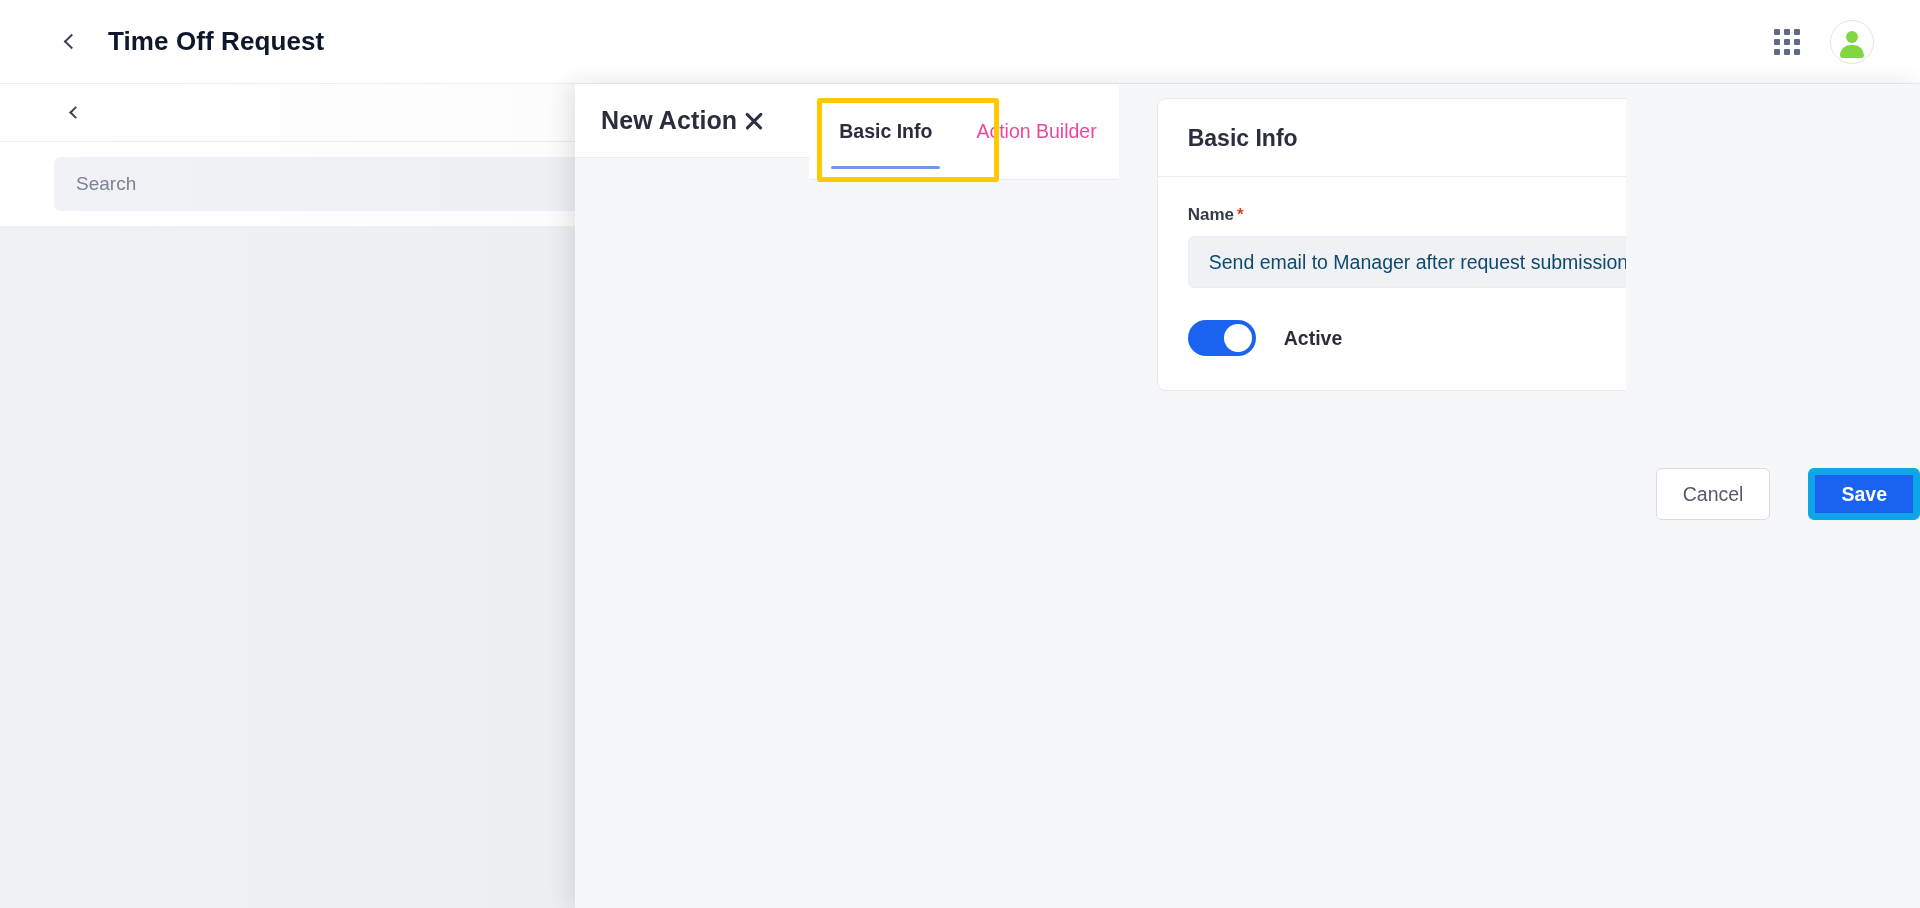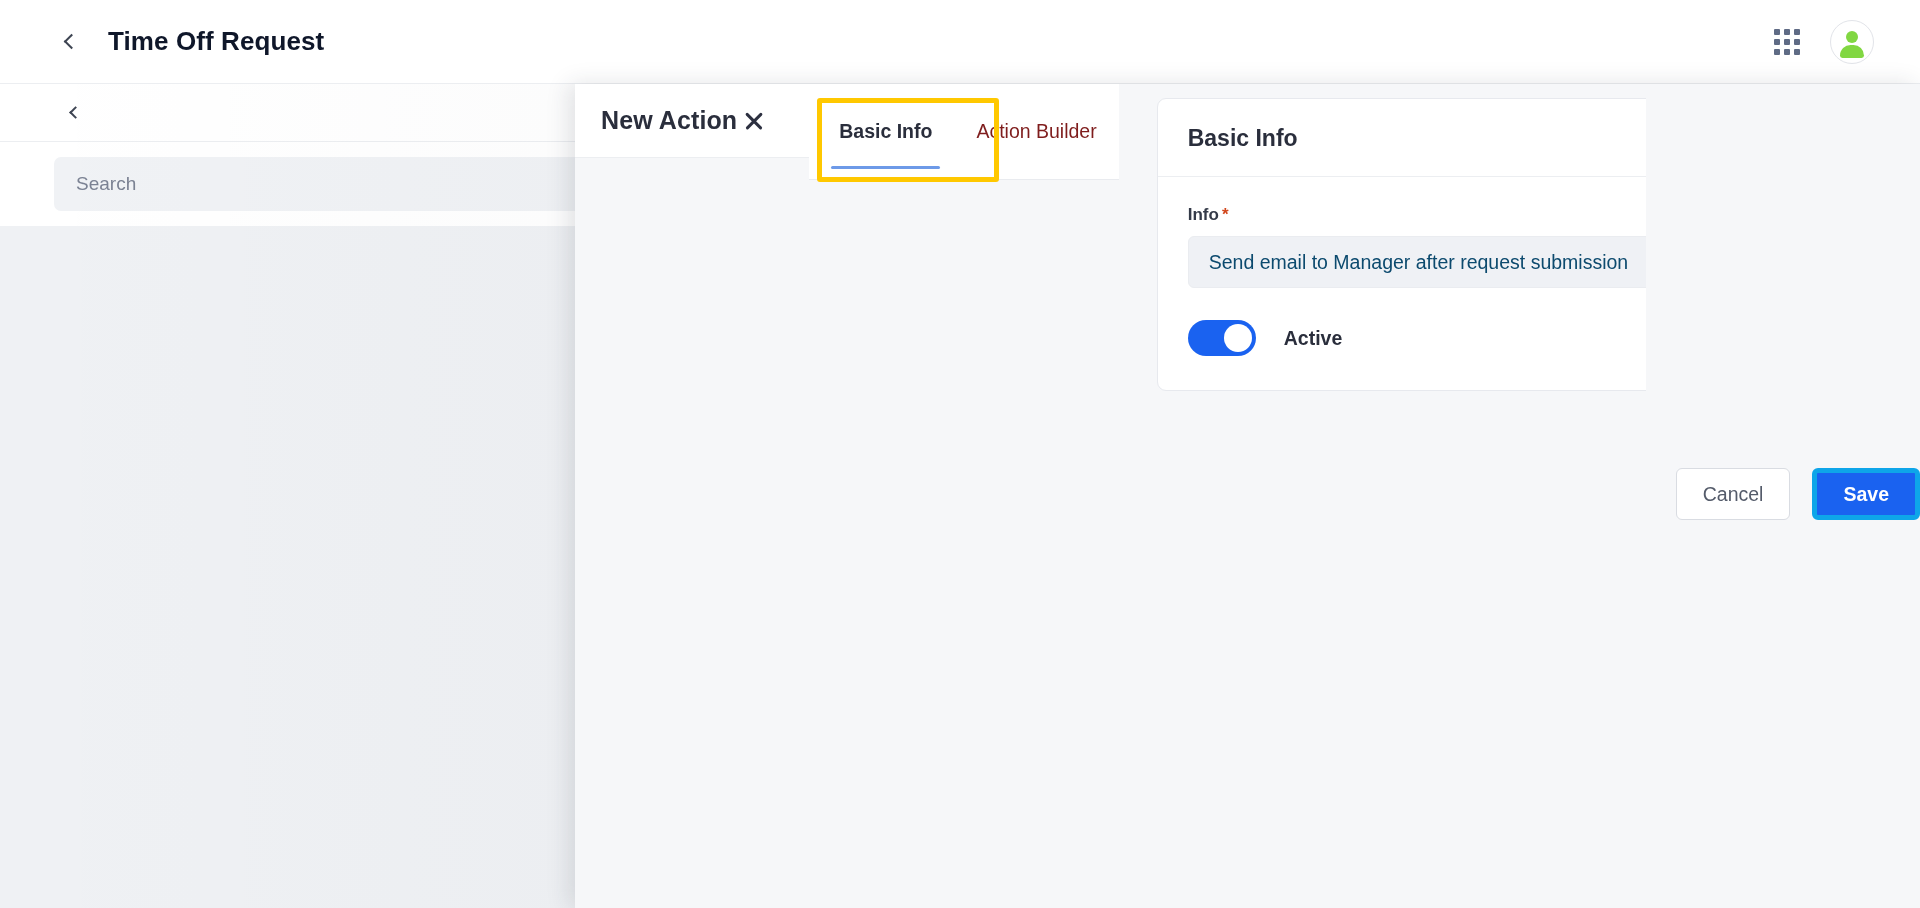--- a/index.html
+++ b/index.html
@@ -117,21 +117,21 @@
   .modal-close span:nth-child(2) { transform: translate(-50%,-50%) rotate(-45deg); }
 
   .tabs {
     height: 96px; background: #ffffff; flex: 0 0 auto;
     display: flex; align-items: stretch; padding-left: 8px;
     border-bottom: 1px solid #e9ebef;
     position: relative;
   }
   .tab {
     display: flex; align-items: center; justify-content: center;
-    padding: 0 22px; font-size: 19.5px; color: #7f1d1d;
+    padding: 0 22px; font-size: 19.5px; color: #ec4899;
     cursor: pointer; position: relative; font-weight: 400;
   }
   .tab.active { color: #2a2e3c; font-weight: 600; }
   .tab.active::after {
     content: ""; position: absolute; left: 14px; right: 14px; bottom: 10px;
     height: 3.5px; background: #6d9ae8; border-radius: 2px;
   }
   .tab-highlight {
     position: absolute; left: 8px; top: 14px; width: 182px; height: 84px;
     border: 5px solid #ffc800; border-radius: 3px;
@@ -178,31 +178,31 @@
     position: relative; cursor: pointer; flex: 0 0 auto;
   }
   .toggle .knob {
     position: absolute; top: 4px; left: 36px; width: 28px; height: 28px;
     border-radius: 50%; background: #ffffff;
   }
   .toggle-label { font-size: 19.5px; font-weight: 700; color: #2a2e3c; }
 
   .modal-footer {
     flex: 0 0 auto; background: #f6f7f9;
-    padding: 26px 0 30px 30px; display: flex; align-items: center; gap: 22px;
+    padding: 26px 0 30px 30px; display: flex; align-items: center; gap: 38px;
   }
   .btn {
     font-family: "Liberation Sans", sans-serif; font-size: 19.5px;
     border-radius: 6px; cursor: pointer; padding: 0 26px; height: 52px;
   }
   .btn-secondary {
     background: #ffffff; border: 1px solid #d9dce2; color: #545b6a; font-weight: 400;
   }
   .btn-primary {
-    background: #1a62f0; border: 5px solid #0ea5e9; color: #ffffff; font-weight: 700;
+    background: #1a62f0; border: 7px solid #0ea5e9; color: #ffffff; font-weight: 700;
   }
 </style>
 </head>
 <body>
 
 <div class="app-root">
 
   <div class="app-header">
     <div class="header-back">
       <span class="chev"></span>
@@ -269,21 +269,21 @@
     <div class="card">
 
       <div class="card-head">
         <h2>Basic Info</h2>
       </div>
 
       <div class="card-body">
 
         <div class="field">
           <label class="field-label">
-            <span>Info</span><span class="req">*</span>
+            <span>Name</span><span class="req">*</span>
           </label>
           <input class="text-input" type="text" value="Send email to Manager after request submission" style="">
         </div>
 
 
         <div class="toggle-row">
           <div class="toggle">
             <div class="knob"></div>
           </div>
           <span class="toggle-label">Active</span>

